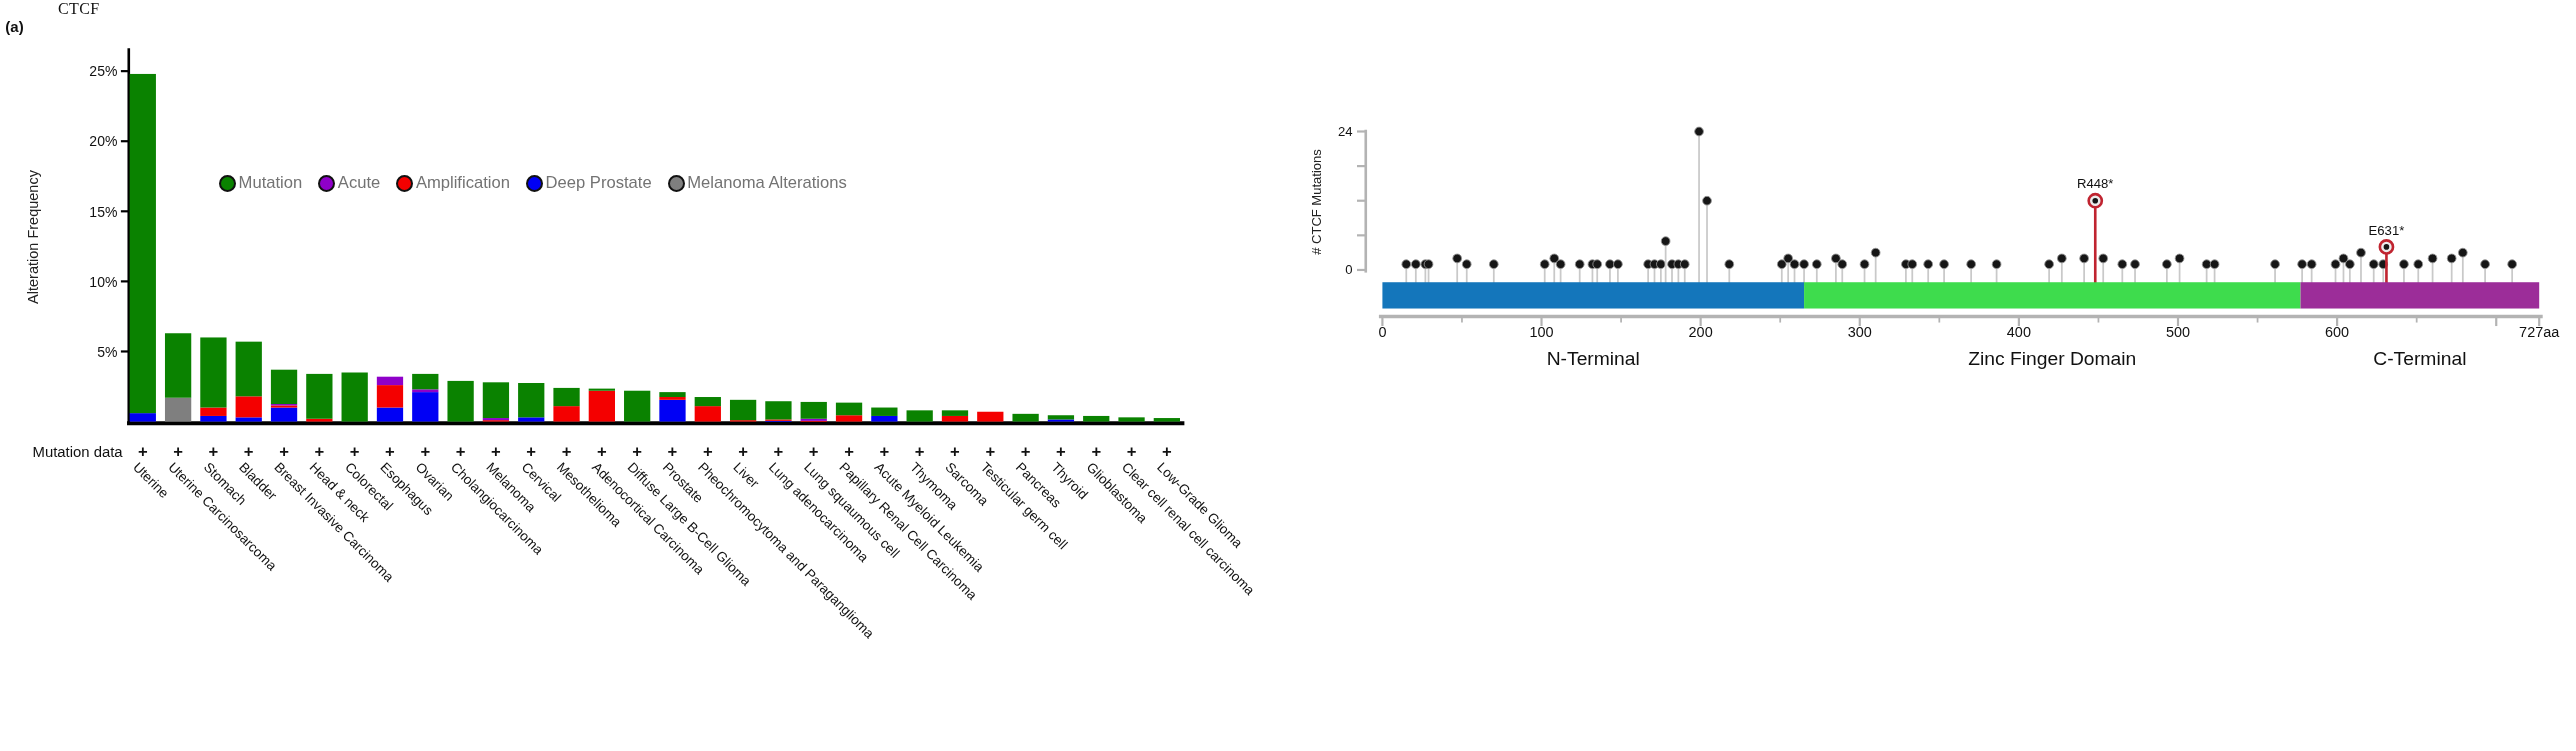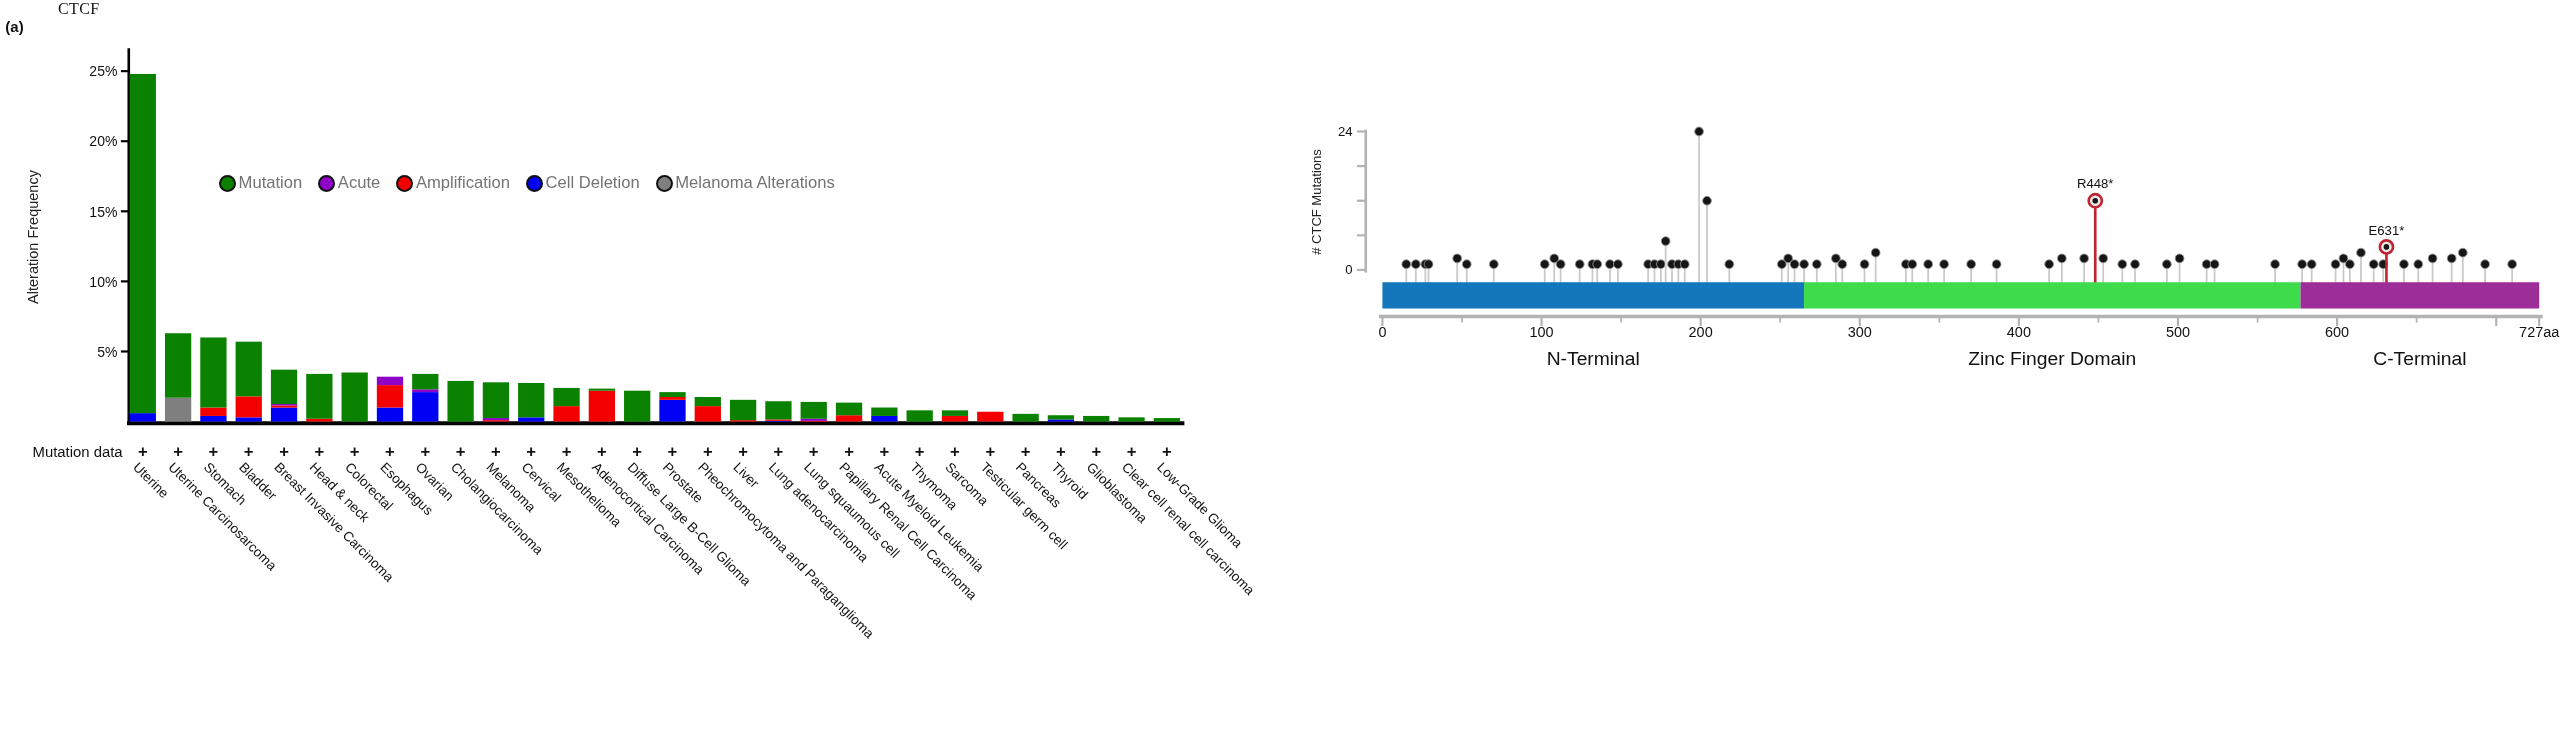--- a/index.html
+++ b/index.html
@@ -34,21 +34,21 @@
       <span class="legend-item">
         <span class="legend-dot" style="background: rgb(143, 0, 201);"></span>
         <span class="legend-label">Acute</span>
       </span>
       <span class="legend-item">
         <span class="legend-dot" style="background: rgb(244, 0, 0);"></span>
         <span class="legend-label">Amplification</span>
       </span>
       <span class="legend-item">
         <span class="legend-dot" style="background: rgb(0, 0, 245);"></span>
-        <span class="legend-label">Cell Deletion</span>
+        <span class="legend-label">Deep Prostate</span>
       </span>
       <span class="legend-item">
         <span class="legend-dot" style="background: rgb(127, 127, 127);"></span>
         <span class="legend-label">Melanoma Alterations</span>
       </span>
     </div>
   <svg id="bar-svg" width="1279" height="752" viewBox="0 0 1460 858">
       <line x1="147" y1="55" x2="147" y2="483" stroke="#000" stroke-width="3"></line>
       <line x1="138" y1="401" x2="147" y2="401" stroke="#000" stroke-width="2.5"></line>
       <text x="134" y="407" text-anchor="end" font-size="16">5%</text>

